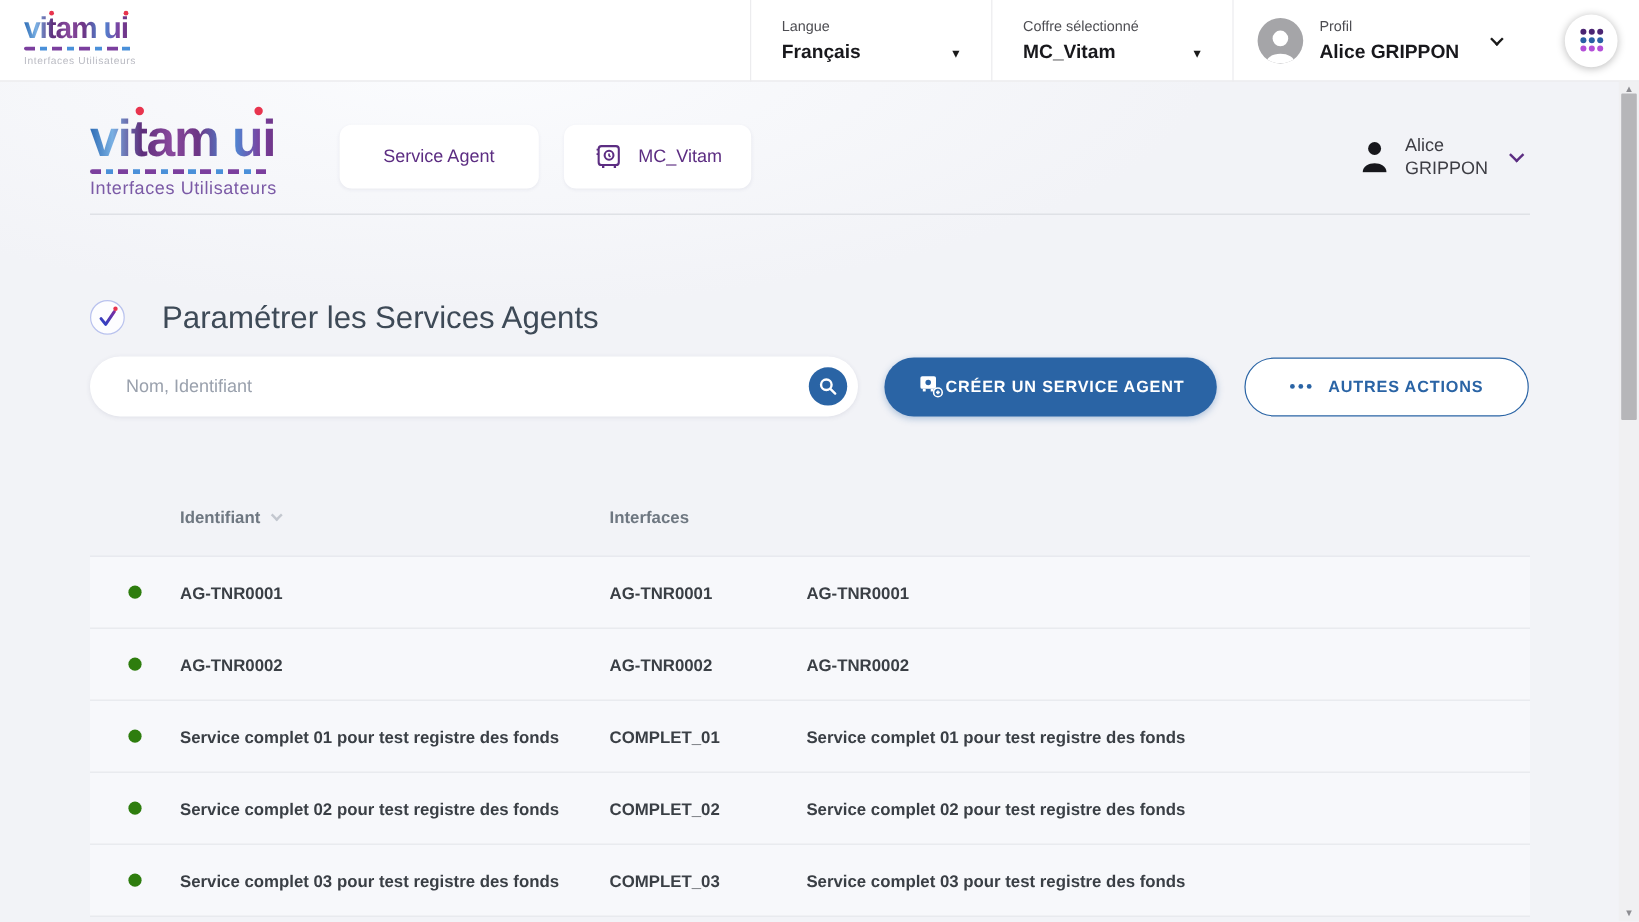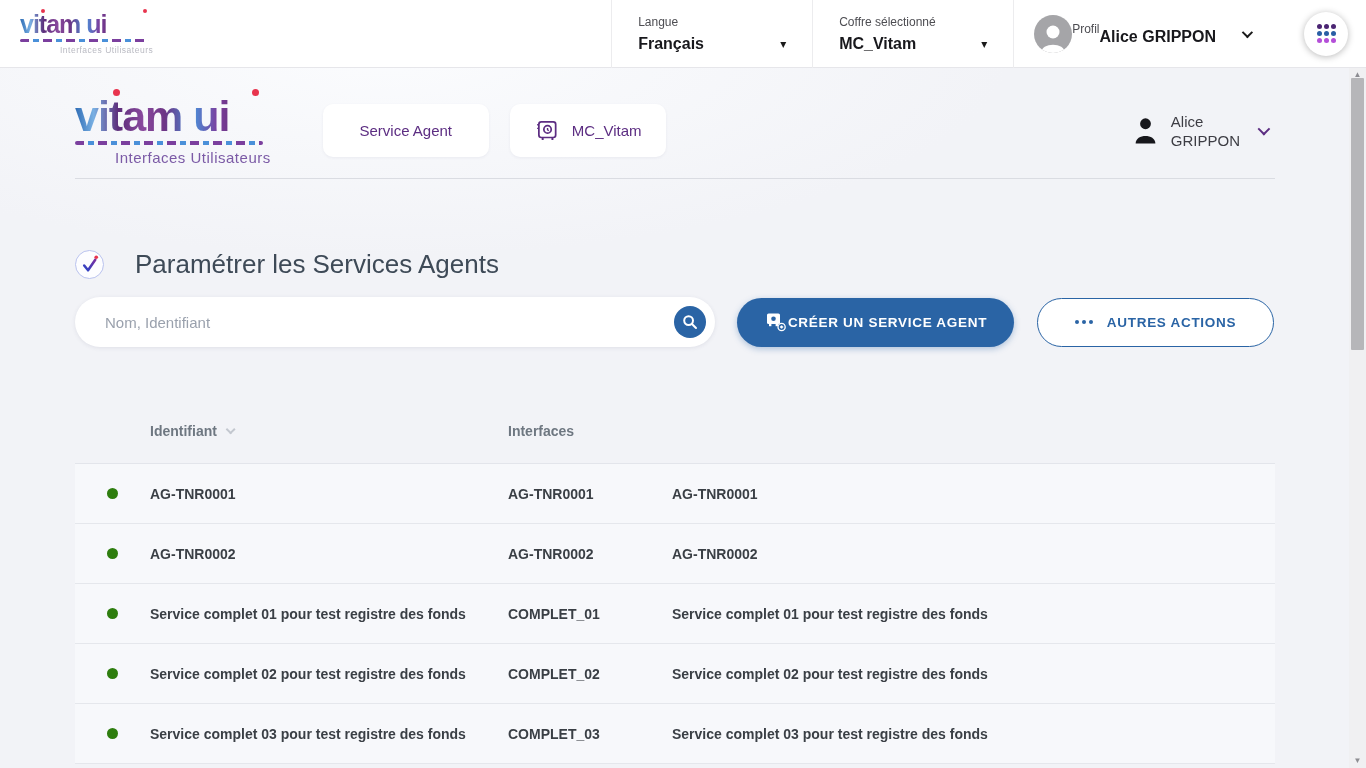--- a/index.html
+++ b/index.html
@@ -11,36 +11,36 @@
   
   .topbar { position:absolute; top:0; left:0; width:1366px; height:68px; background:#fff;
             border-bottom:1px solid #e6e6ea; display:flex; align-items:center; z-index:5; }
   .logo { position:relative; display:inline-block; }
   .logo-brand { font-weight:800; letter-spacing:-1px; line-height:1;
     background:linear-gradient(90deg,#2e6cb5 0%,#79b0e3 12%,#5d2d7a 28%,#8a4a9e 44%,#6d3585 58%,#4a90d9 76%,#7b3f9e 92%,#6d3585 100%);
     -webkit-background-clip:text; background-clip:text; color:transparent; }
   .logo-dash { margin-top:2px; height:3px; width:96%;
     background:repeating-linear-gradient(90deg,#7b3f9e 0 9px,transparent 9px 13px,#4a90d9 13px 19px,transparent 19px 23px); border-radius:2px; }
   .logo-dot { position:absolute; border-radius:50%; background:#e8344e; }
-  .logo-sub { letter-spacing:.5px; margin-top:3px;margin-left:40px; }
+  .logo-sub { letter-spacing:.5px; margin-top:3px; }
   .logo-small { margin-left:20px; }
   .logo-small .logo-brand { font-size:25px; }
   .logo-small .logo-dot { width:4px; height:4px; top:-3px; }
   .logo-small .d1 { left:21px; } .logo-small .d2 { right:6px; }
   .logo-small .logo-sub { font-size:8.5px; color:#b9bac2; }
   .topbar-right { margin-left:auto; display:flex; align-items:stretch; height:68px; }
   .tb-divider { width:1px; background:#ececee; height:68px; }
   .tb-select { display:flex; flex-direction:column; justify-content:center; padding:0 26px; min-width:200px; cursor:pointer; }
   .tb-label { font-size:12px; color:#4d4d52; }
   .tb-value-row { display:flex; align-items:center; margin-top:6px; }
   .tb-value { font-size:16px; color:#18181c; font-weight:600; }
   .caret { margin-left:auto; font-size:12px; color:#1a1a1a; padding-left:26px; }
   .tb-profile { display:flex; align-items:center; padding:0 18px 0 20px; cursor:pointer; }
   .avatar { width:38px; height:38px; border-radius:50%; background:#a5a5a8; display:flex; align-items:flex-end; justify-content:center; overflow:hidden; }
-  .tb-profile-text { display:flex; flex-direction:row; }
+  .tb-profile-text { margin-left:14px; display:flex; flex-direction:column; }
   .chev { display:inline-block; width:8px; height:8px; border-right:2px solid #1a1a1a; border-bottom:2px solid #1a1a1a; transform:rotate(45deg) translateY(-2px); }
   .chev-black { margin-left:26px; }
   .apps-btn { width:44px; height:44px; border-radius:50%; background:#fff; border:none; cursor:pointer;
     box-shadow:0 1px 7px rgba(0,0,0,.28); align-self:center; margin:0 18px 0 36px;
     display:flex; align-items:center; justify-content:center; }
   .dots-grid { display:grid; grid-template-columns:repeat(3,5px); grid-gap:2px; }
   .dots-grid i { width:5px; height:5px; border-radius:50%; }
   .dots-grid i.r1 { background:#4b2573; } .dots-grid i.r2 { background:#2a5fa5; } .dots-grid i.r3 { background:#b44fd8; }
 
   

